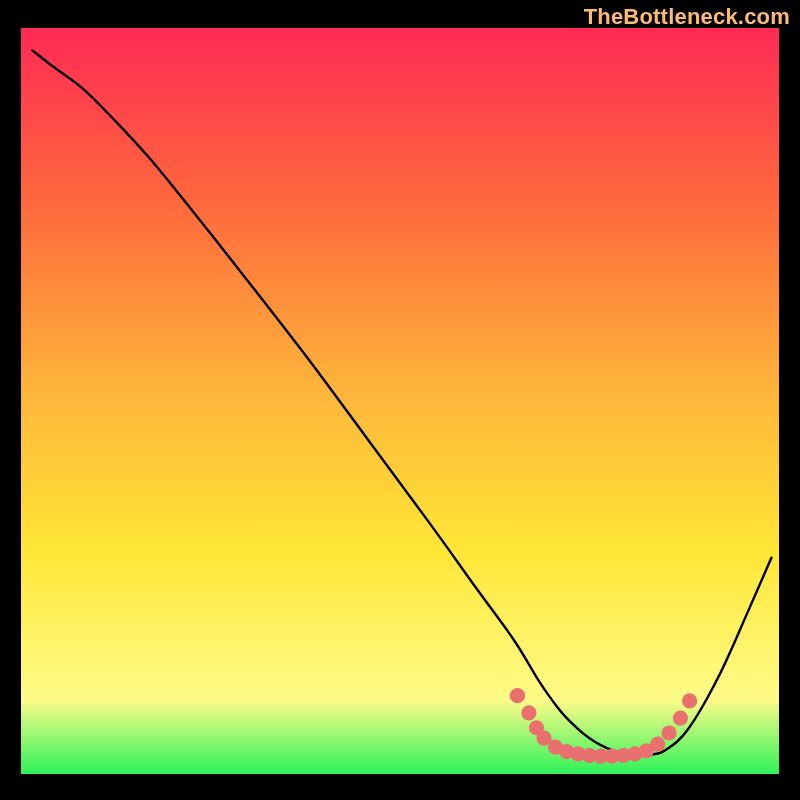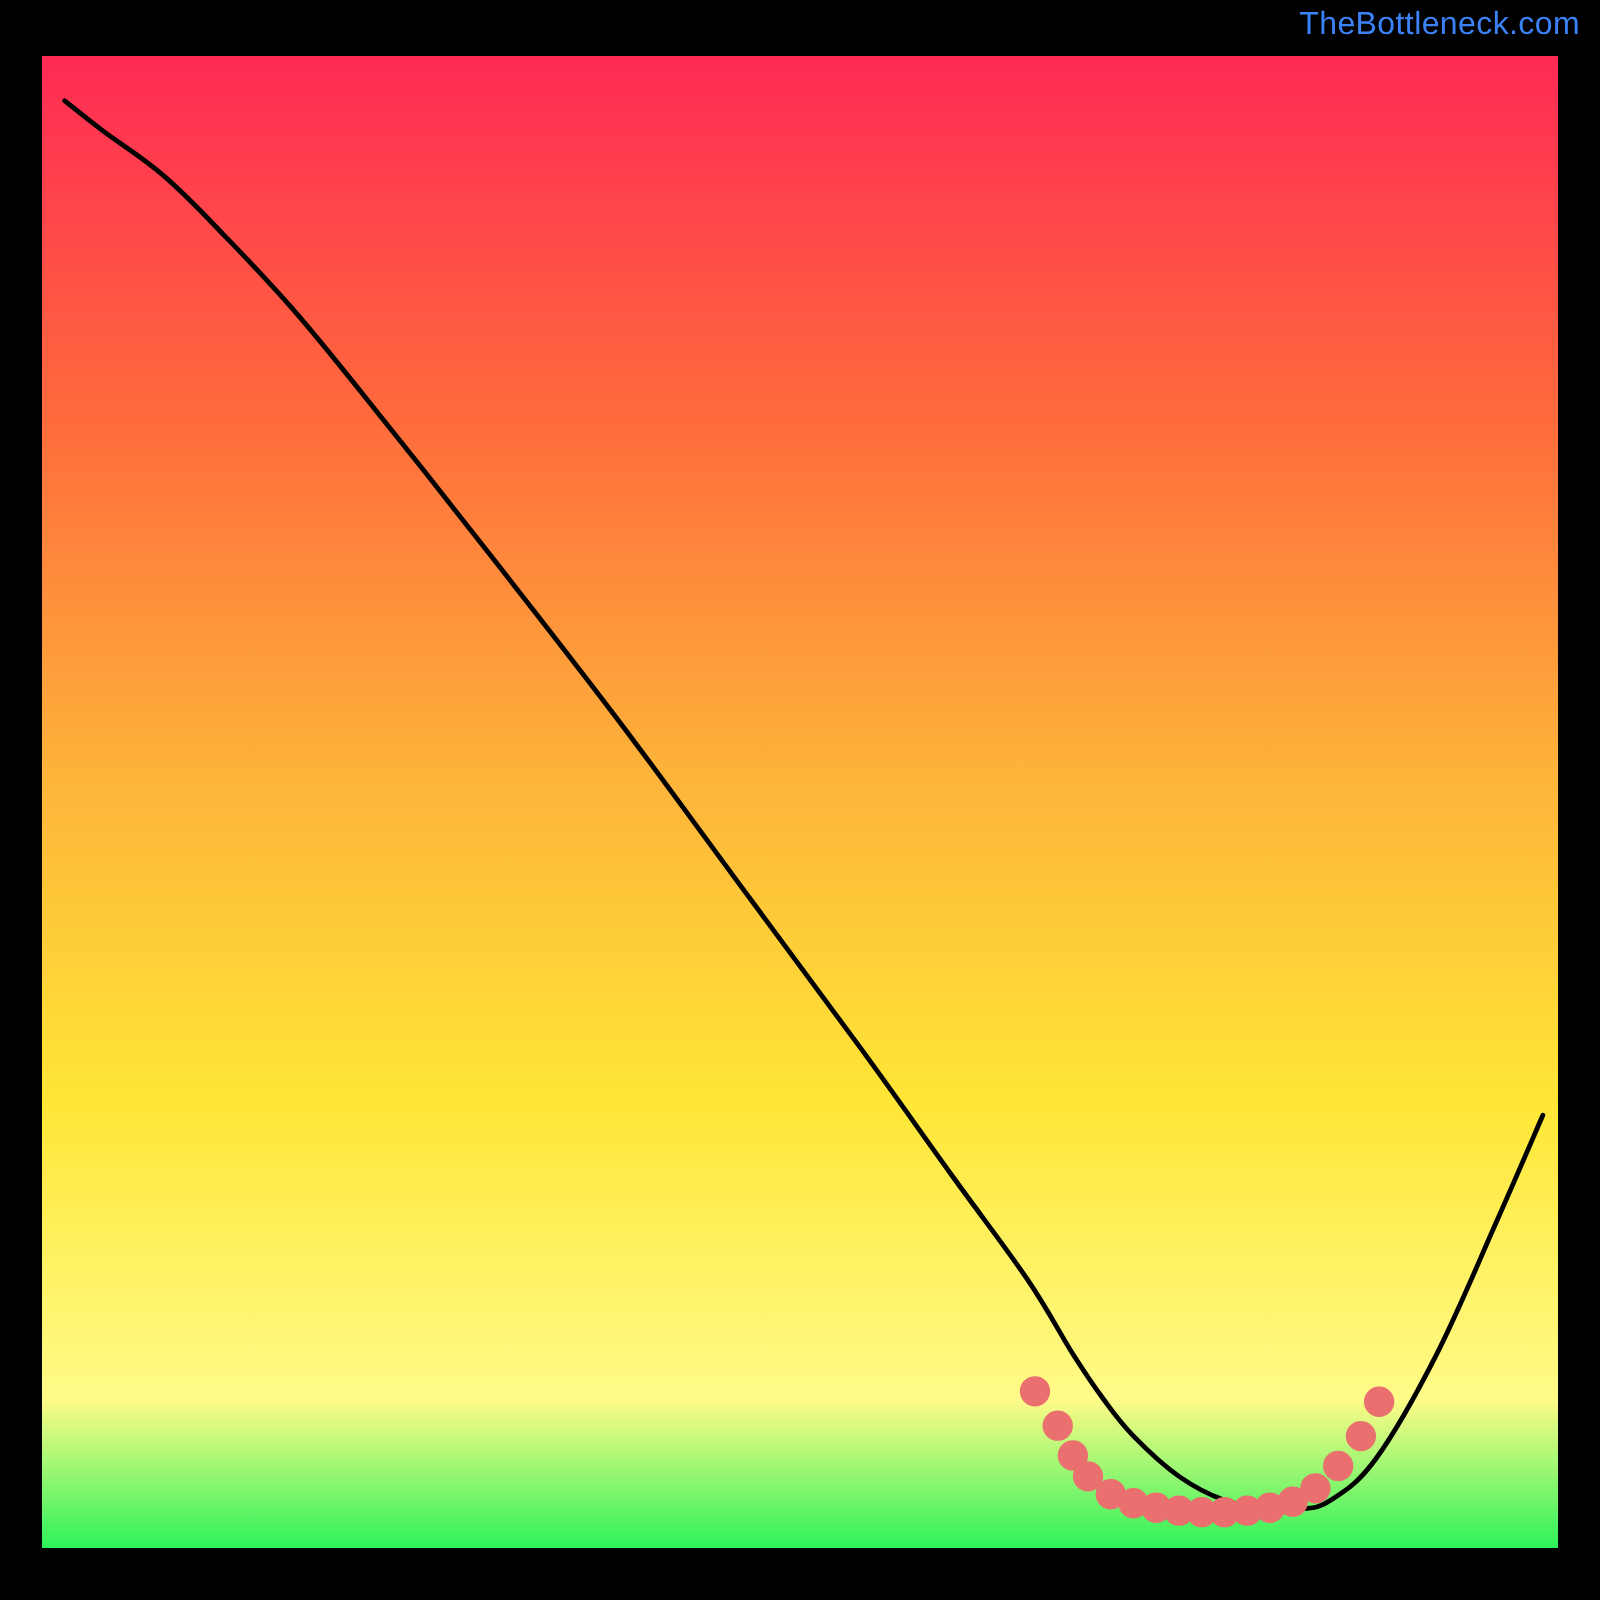--- a/index.html
+++ b/index.html
@@ -9,23 +9,23 @@
     height: 800px;
     background: #000;
     overflow: hidden;
     position: relative;
   }
   .watermark {
     position: absolute;
     top: 4px;
     right: 10px;
     font-family: Arial, Helvetica, sans-serif;
-    font-size: 16px;
-    font-weight: normal;
-    color: #3b82f6;
+    font-size: 22px;
+    font-weight: bold;
+    color: #fdba74;
     letter-spacing: 0.2px;
     z-index: 5;
   }
   svg {
     position: absolute;
     top: 0;
     left: 0;
   }
 </style>
 </head>

